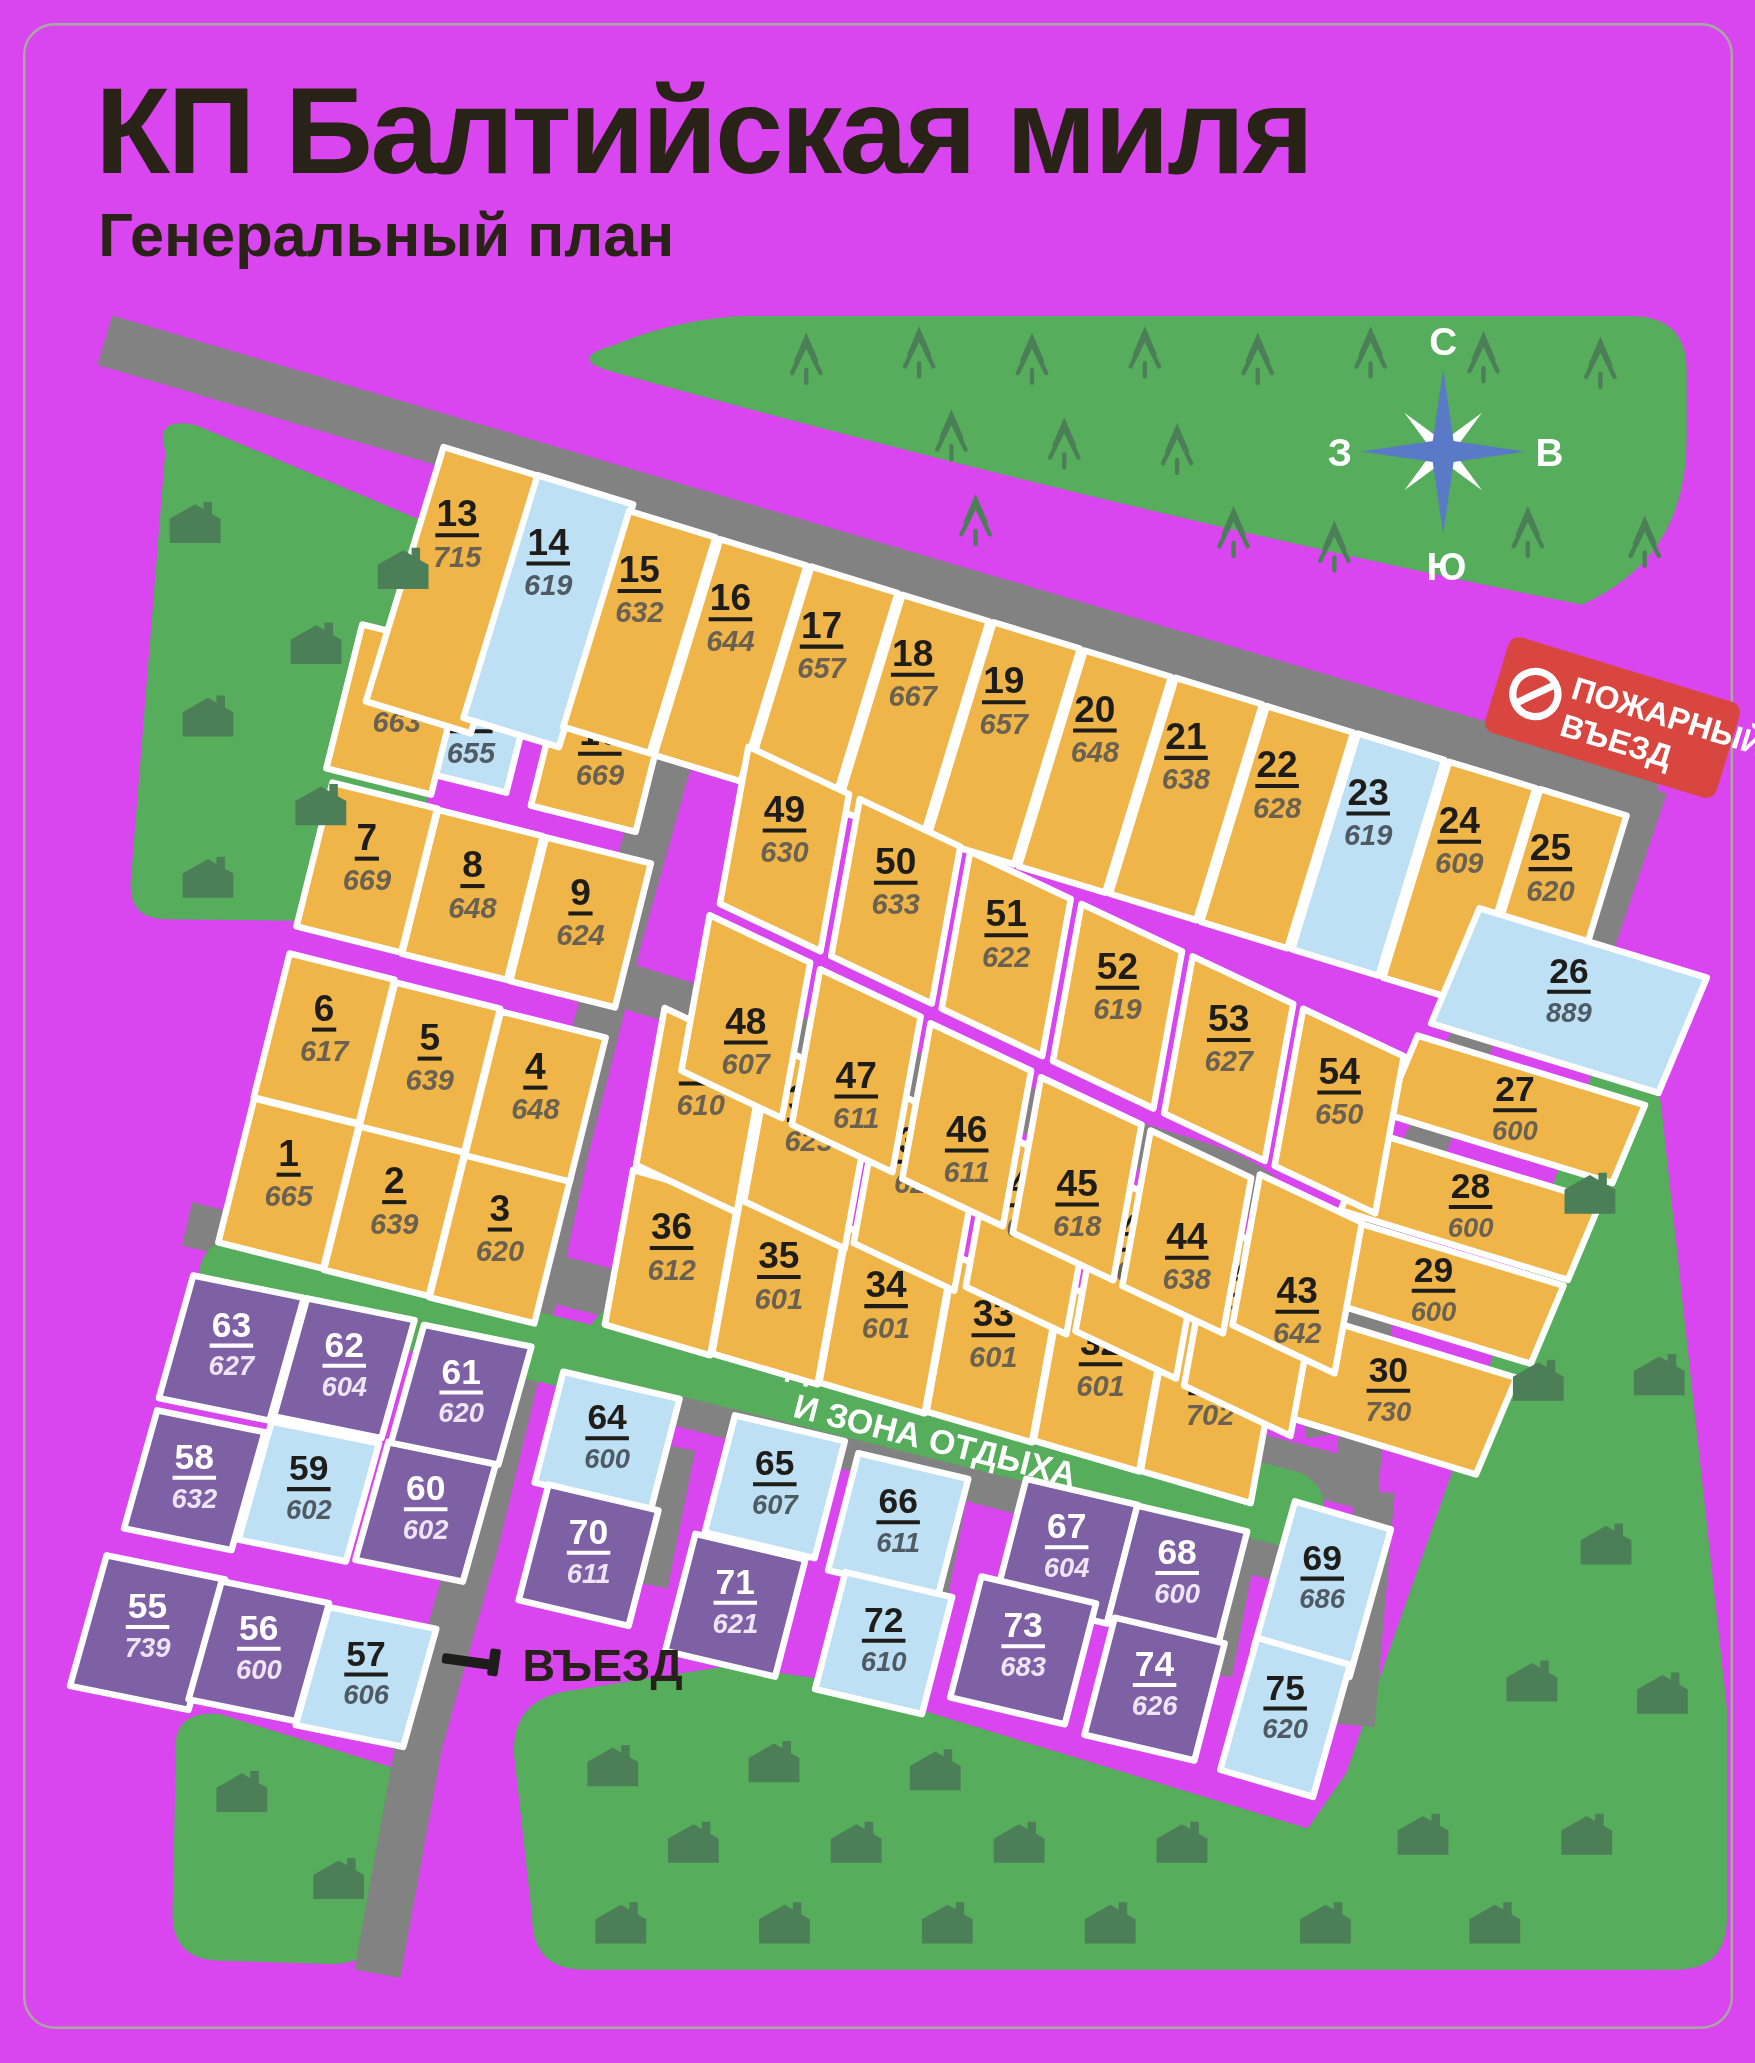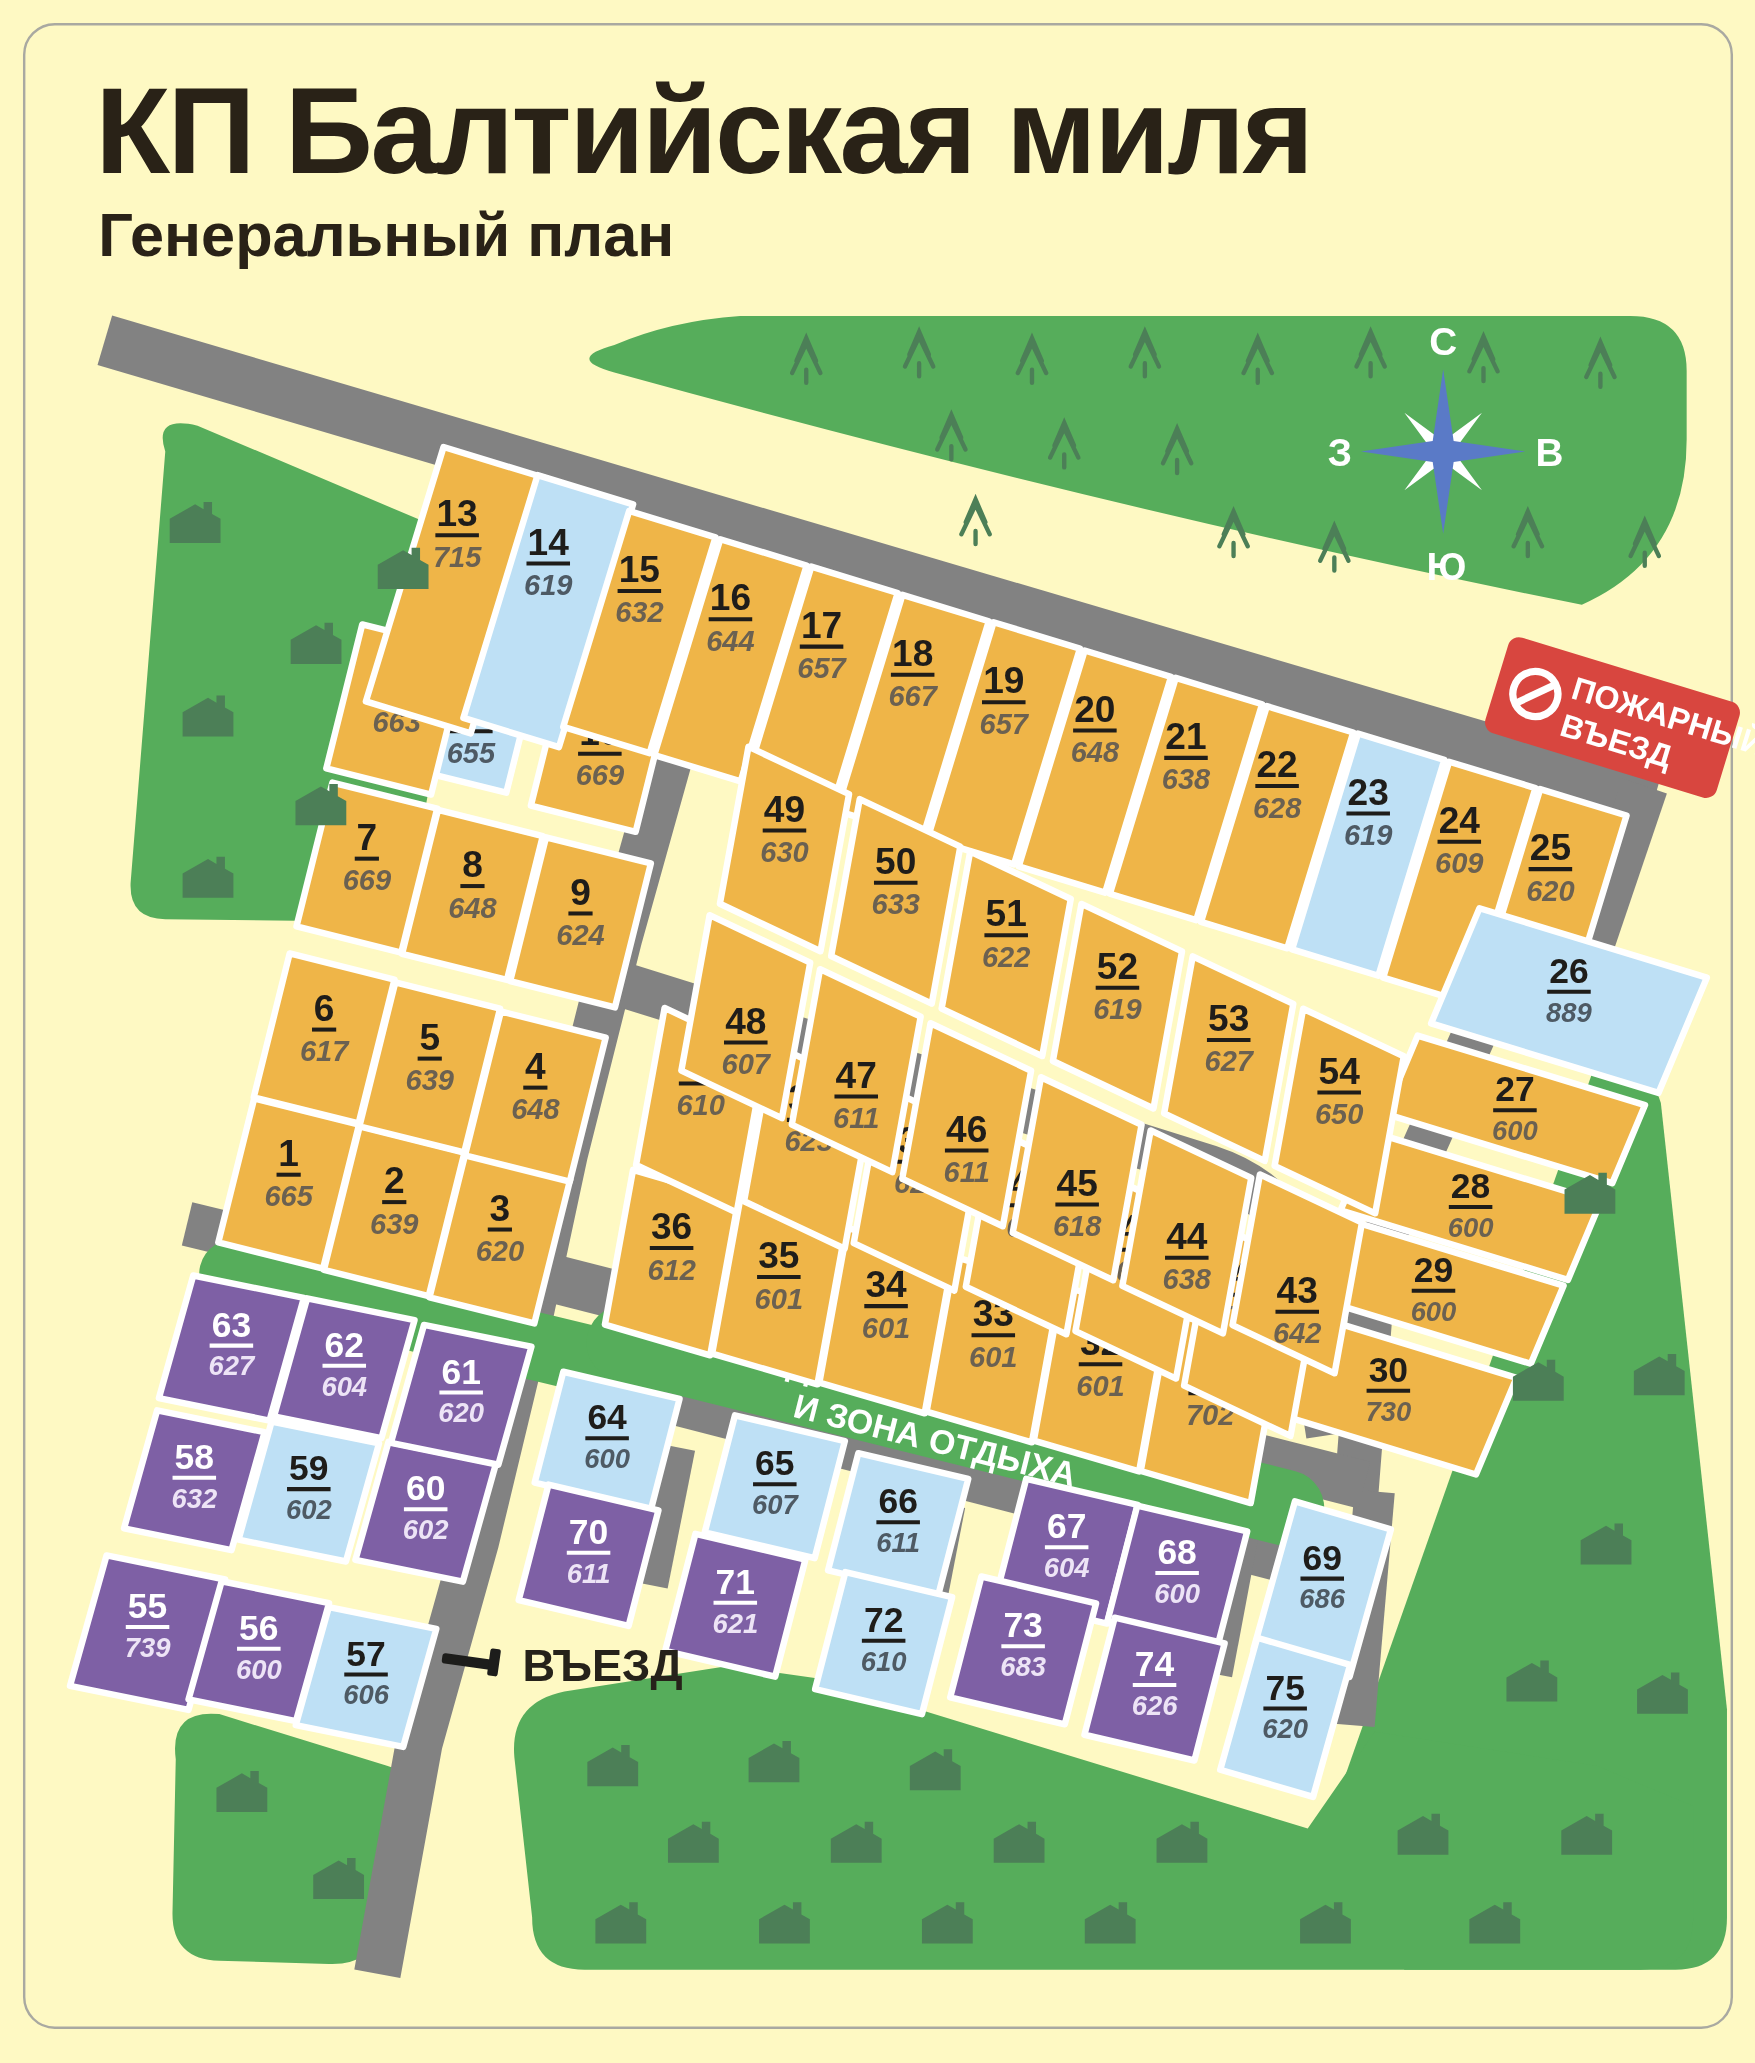--- a/index.html
+++ b/index.html
@@ -1,16 +1,16 @@
 <!DOCTYPE html>
 <html style="font-size:13px"><head>
 <meta charset="utf-8">
 <style>
   html,body{margin:0;padding:0;background:#ffffff;}
-  .page{width:1756px;height:2064px;position:relative;background:#fef9c3;font-family:"Liberation Sans",sans-serif;}
+  .page{width:1756px;height:2064px;position:relative;background:#d946ef;font-family:"Liberation Sans",sans-serif;}
   svg{display:block;}
   text{font-family:"Liberation Sans","DejaVu Sans",sans-serif;}
   .title{font-weight:bold;font-size:152px;letter-spacing:-3px;}
   .subtitle{font-weight:bold;font-size:76px;}
   .compass-letter{font-weight:bold;font-size:48px;fill:#ffffff;}
   .fire-text{font-weight:bold;font-size:40px;fill:#ffffff;}
   .pg-text{font-weight:bold;font-size:42px;fill:#ffffff;}
   .entrance-text{font-weight:bold;font-size:56px;fill:#26221a;}
 </style>
 </head>

